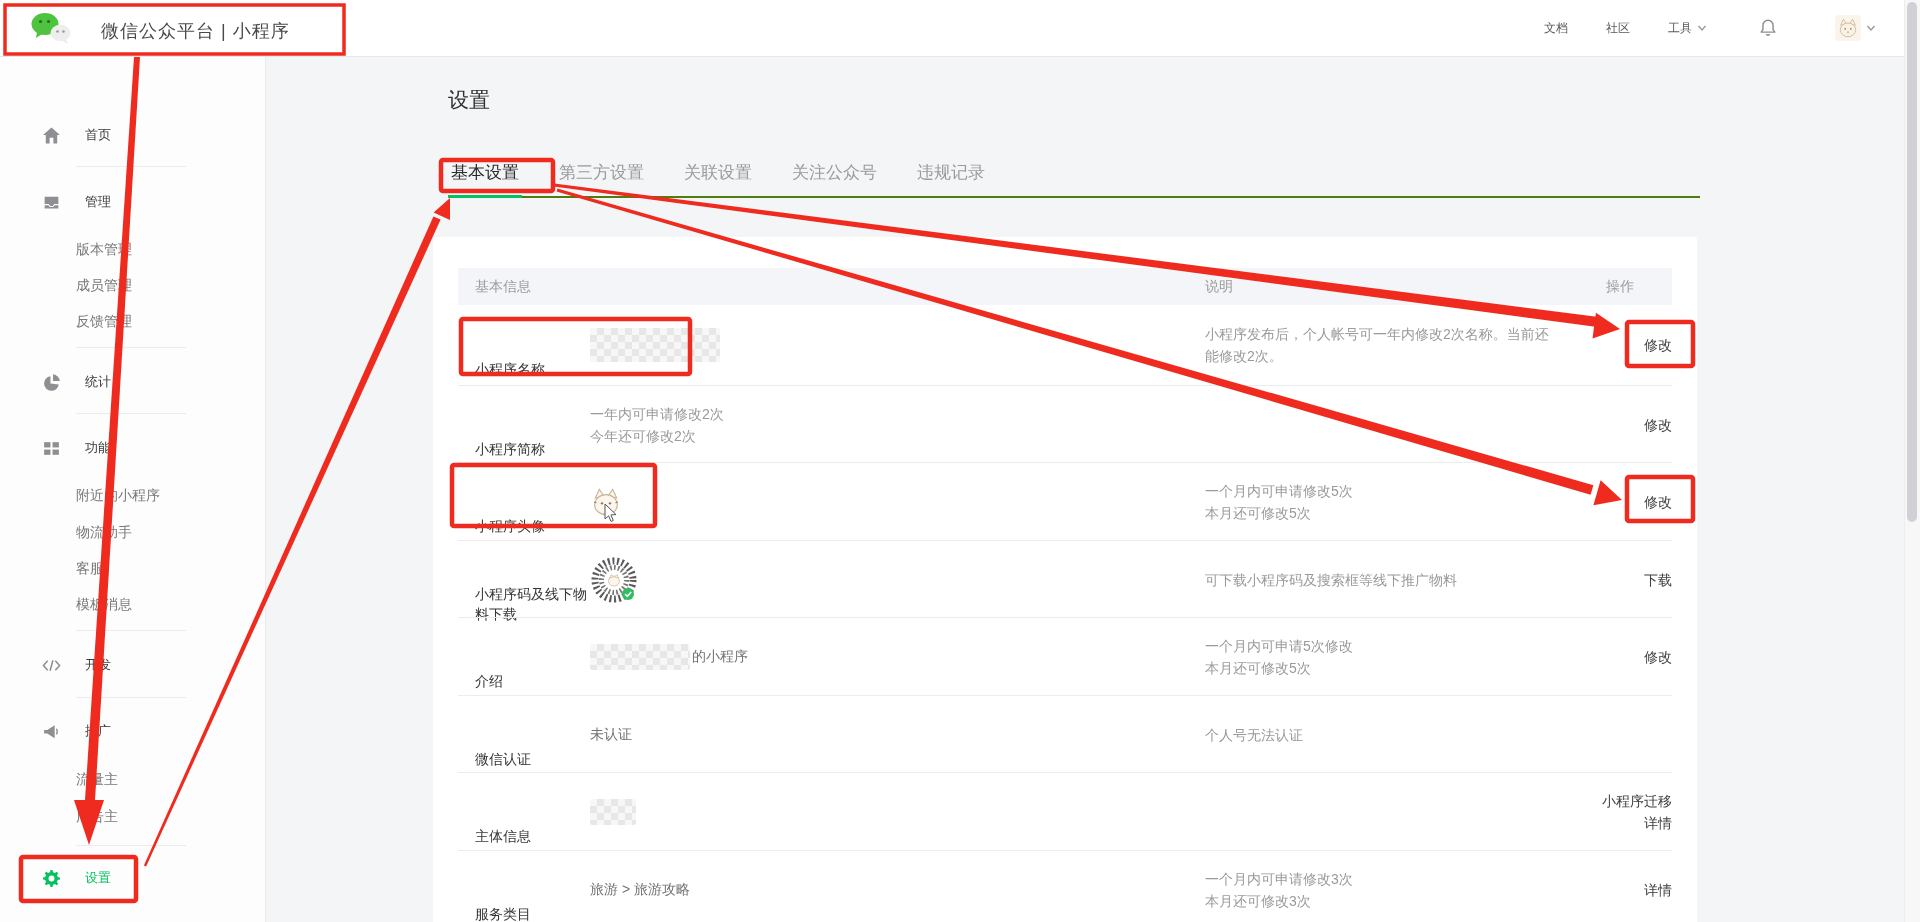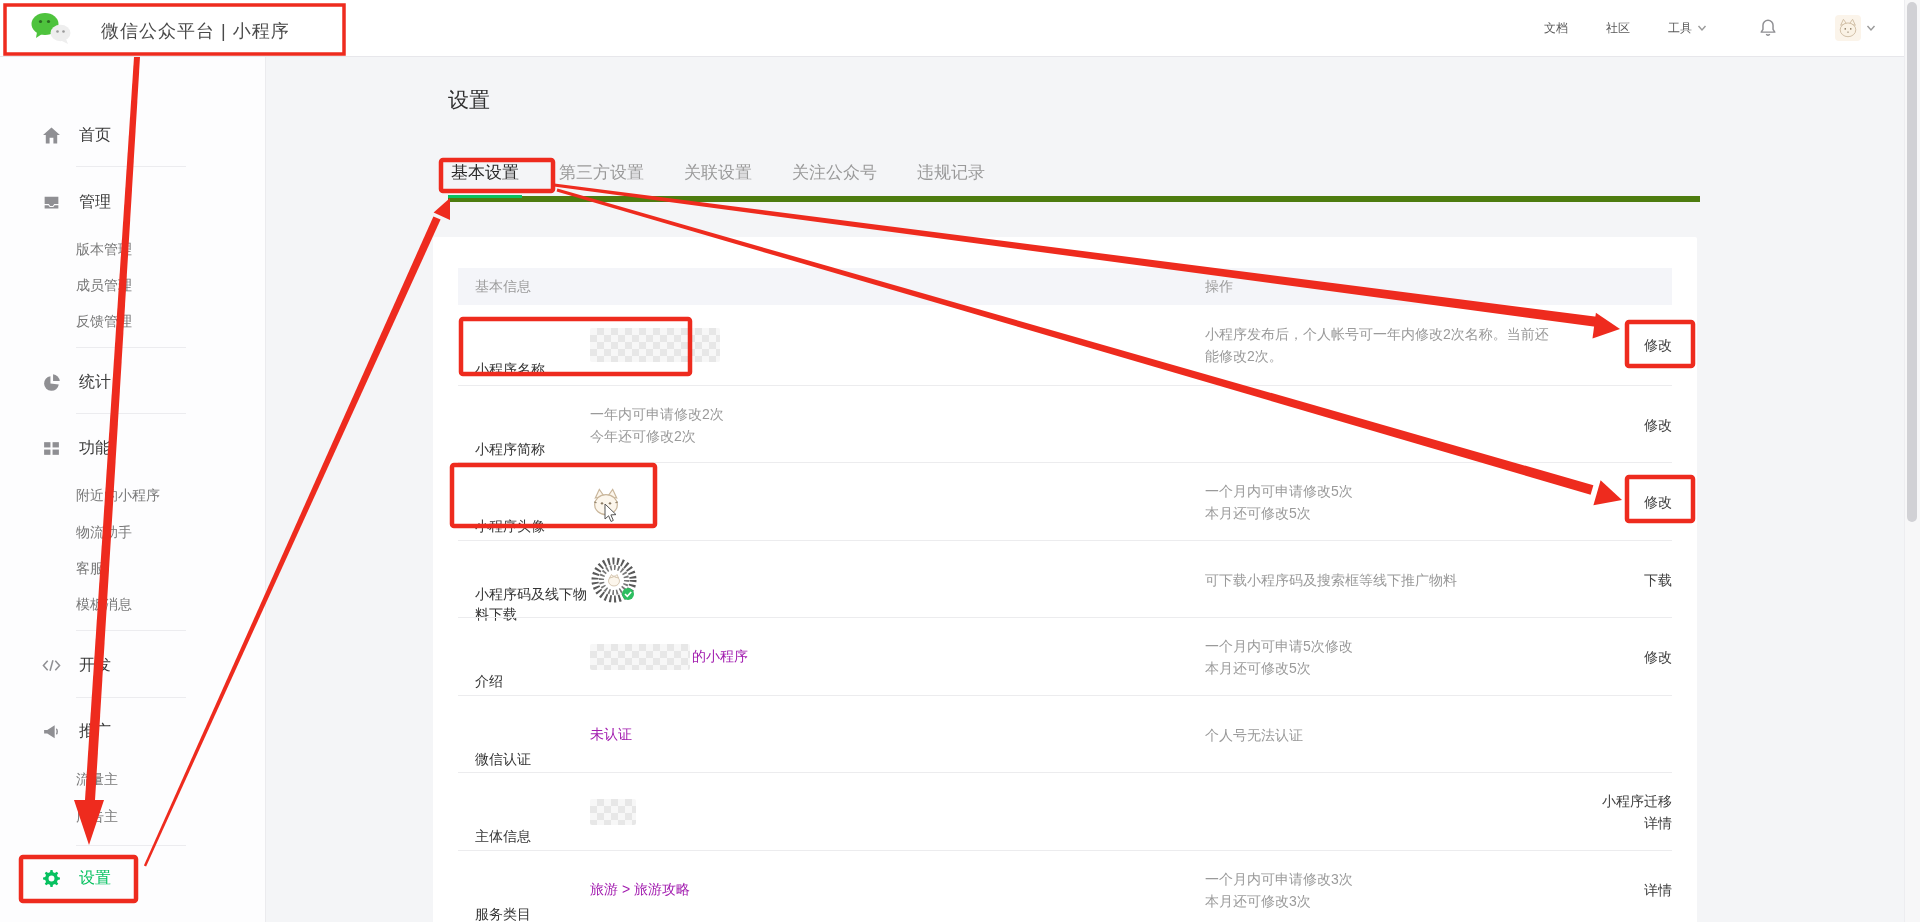--- a/index.html
+++ b/index.html
@@ -11,44 +11,44 @@
     font-size:18px;color:#4a4a4a;letter-spacing:1px;}
   .topnav{position:absolute;right:44px;top:0;height:56px;display:flex;align-items:center;
     gap:38px;font-size:12px;color:#595959;}
   .topnav .navitem{cursor:pointer;display:flex;align-items:center;gap:5px;}
   .chev{width:10px;height:10px;display:inline-block;}
   .avatar-chip{width:26px;height:26px;border-radius:4px;background:#fbf4ea;overflow:hidden;
     display:flex;align-items:center;justify-content:center;}
   
   .sidebar{position:absolute;top:56px;left:0;width:265px;bottom:0;background:#fdfdfe;
     border-right:1px solid #ebebee;z-index:1;}
-  .s-item{position:absolute;left:0;height:40px;display:flex;align-items:center;gap:18px;
-    padding-left:42px;font-size:16px;color:#3a3a3a;cursor:pointer;}
+  .s-item{position:absolute;left:0;height:40px;display:flex;align-items:center;gap:24px;
+    padding-left:42px;font-size:13px;color:#3a3a3a;cursor:pointer;}
   .s-sub{position:absolute;left:0;height:32px;display:flex;align-items:center;
     padding-left:76px;font-size:14px;color:#787878;cursor:pointer;}
   .s-div{position:absolute;left:76px;width:110px;border-top:1px solid #ececef;}
   .s-item.active{color:#07c160;}
   .s-icon{width:19px;height:19px;flex:0 0 auto;}
   
   .content{position:absolute;left:266px;top:56px;right:15px;bottom:0;background:#f4f5f7;overflow:hidden;}
   .page-title{position:absolute;left:182px;top:30px;font-size:21px;color:#2f2f2f;}
   .tabs{position:absolute;left:182px;top:94px;right:205px;display:flex;gap:34px;
-    align-items:flex-end;border-bottom:6px solid #4d7c0f;font-size:17px;color:#9a9a9a;height:46px;}
+    align-items:flex-end;border-bottom:2px solid #4d7c0f;font-size:17px;color:#9a9a9a;height:46px;}
   .tab{padding:0 3px 12px;cursor:pointer;}
   .tab.active{color:#2b2b2b;border-bottom:3px solid #07c160;margin-bottom:-2px;padding-bottom:11px;}
   .card{position:absolute;left:167px;top:181px;width:1264px;height:741px;background:#fff;border-radius:2px;}
   .thead{position:absolute;left:25px;right:25px;top:31px;height:37px;background:#f4f5f9;
     display:flex;align-items:center;font-size:14px;color:#9b9b9b;}
   .h-info{width:747px;padding-left:17px;box-sizing:border-box;}
   .h-desc{flex:1;}
   .h-ops{width:66px;text-align:left;padding-right:0;}
   .trow{position:absolute;left:25px;right:25px;display:flex;align-items:center;font-size:14px;}
   .trow.bt{border-top:1px solid #ececee;}
   .c-label{width:132px;padding-left:17px;box-sizing:border-box;color:#353535;line-height:20px;margin-top:48px;}
-  .c-value{width:615px;color:#a21caf;display:flex;align-items:center;gap:8px;}
+  .c-value{width:615px;color:#737373;display:flex;align-items:center;gap:8px;}
   .c-value.muted{color:#9a9a9a;}
   .c-desc{width:352px;color:#9a9a9a;line-height:22px;}
   .c-desc div{line-height:22px;}
   .c-ops{margin-left:auto;text-align:right;line-height:22px;}
   .link{color:#404040;cursor:pointer;}
   .blur-chip{height:34px;width:130px;border-radius:2px;
     background-image:linear-gradient(45deg,#e3e3e3 25%,transparent 25%,transparent 75%,#e3e3e3 75%),
       linear-gradient(45deg,#e3e3e3 25%,#f6f6f6 25%,#f6f6f6 75%,#e3e3e3 75%);
     background-size:14px 14px;background-position:0 0,7px 7px;opacity:.85;}
   .blur-sm{height:26px;width:46px;}
@@ -212,20 +212,21 @@
     <span class="tab active">基本设置</span>
     <span class="tab">第三方设置</span>
     <span class="tab">关联设置</span>
     <span class="tab">关注公众号</span>
     <span class="tab">违规记录</span>
   </div>
 
   <div class="card">
     <div class="thead">
       <span class="h-info">基本信息</span>
+      <span class="h-desc">说明</span>
       <span class="h-ops">操作</span>
     </div>
 
     <div class="trow" style="top:68px;height:80px">
       <span class="c-label">小程序名称</span>
       <span class="c-value">
           <span class="blur-chip"></span>
         </span>
       <span class="c-desc">小程序发布后，个人帐号可一年内修改2次名称。当前还能修改2次。</span>
       <span class="c-ops"><span class="link">修改</span></span>

